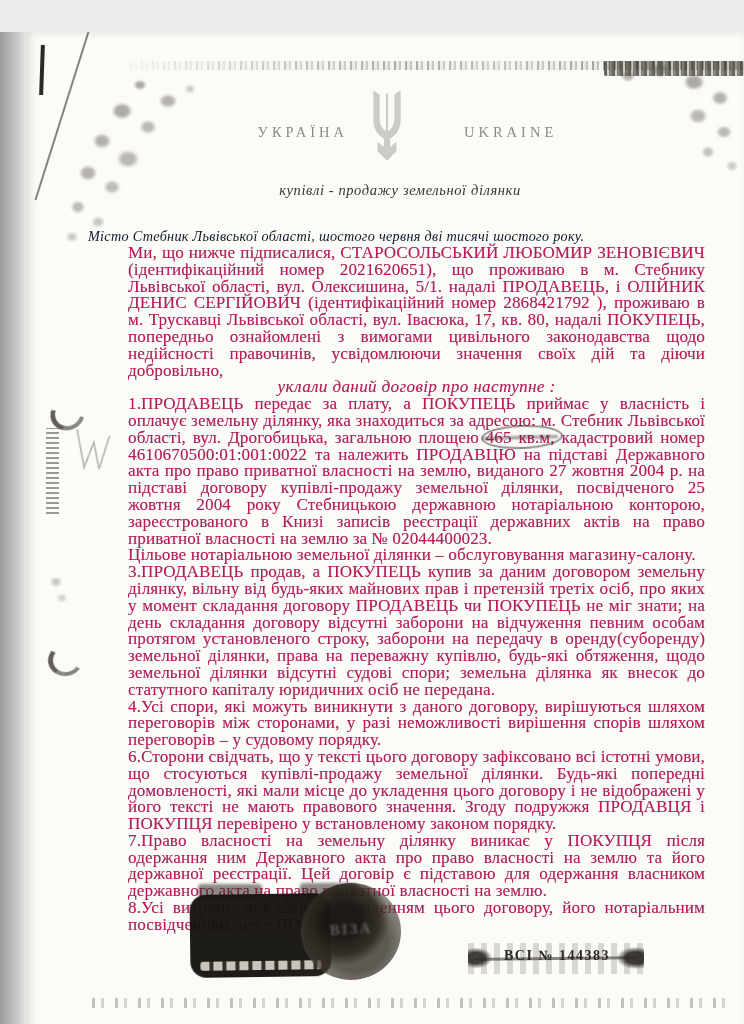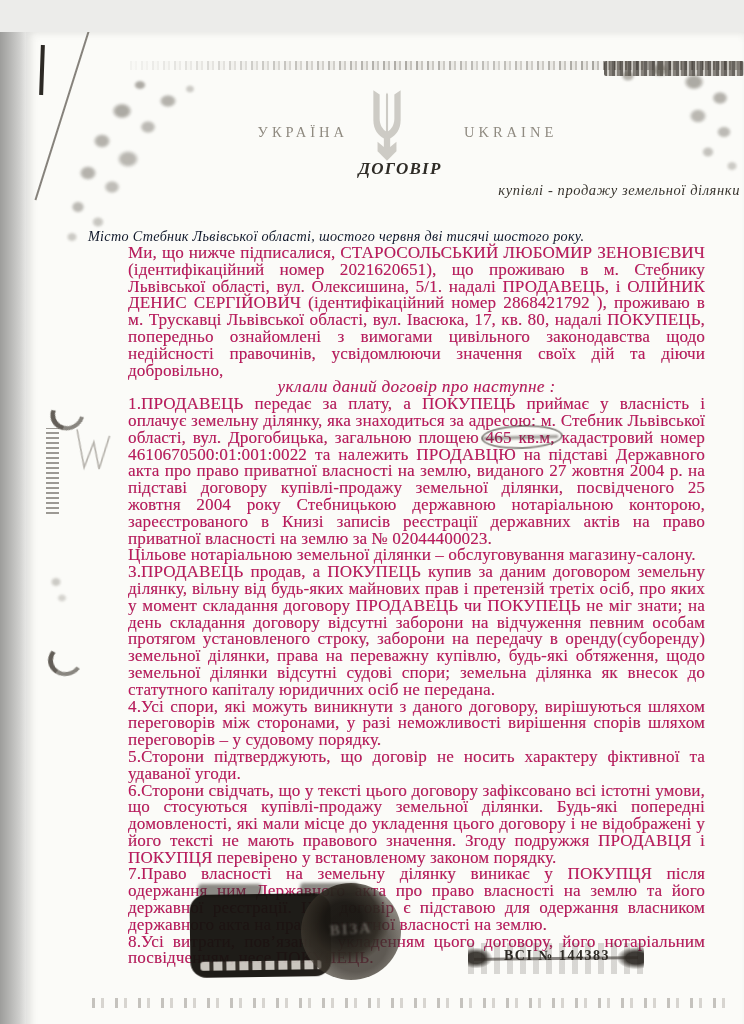--- a/index.html
+++ b/index.html
@@ -45,21 +45,21 @@
     radial-gradient(8px 7px at 12px 10px,rgba(95,90,80,.3) 40%,transparent 70%),
     radial-gradient(7px 6px at 18px 26px,rgba(95,90,80,.25) 40%,transparent 70%);}
   
   .country-line{position:absolute;top:92px;left:60px;width:680px;height:22px;
     color:#8f8a80;font-size:14.5px;letter-spacing:4px;filter:blur(.35px);}
   .country-uk{position:absolute;right:392px;top:0;}
   .country-en{position:absolute;left:404px;top:0;}
   .trident{position:absolute;left:366px;top:56px;width:42px;height:76px;filter:blur(.5px);opacity:.75;}
   .doc-title{position:absolute;top:127px;left:60px;width:680px;text-align:center;
     font-weight:bold;font-style:italic;font-size:17px;letter-spacing:1.2px;color:#2f2c27;}
-  .doc-subtitle{position:absolute;top:150px;left:60px;width:680px;text-align:right;
+  .doc-subtitle{position:absolute;top:150px;left:60px;width:680px;text-align:center;
     font-style:italic;font-size:14.5px;letter-spacing:.6px;color:#38342e;font-family:Liberation Serif, serif;}
   .place-date{position:absolute;left:88px;top:196px;width:620px;
     font-style:italic;font-size:14.2px;color:#0f172a;letter-spacing:.3px;}
   
   .text-col{position:absolute;left:128px;top:213px;width:577px;
     font-size:17px;line-height:16.8px;color:#be185d;text-align:justify;
     text-shadow:.3px .3px .4px rgba(60,54,46,.35);letter-spacing:.15px;}
   .text-col p{margin:0;}
   .preamble{margin:15px 0 12px;text-align:center;font-style:italic;letter-spacing:.4px;}
   .area-scribble{position:relative;white-space:nowrap;}
@@ -129,32 +129,30 @@
 
   <div class="country-line">
     <span class="country-uk">УКРАЇНА</span>
     <span class="country-en">UKRAINE</span>
   </div>
   <svg class="trident" viewBox="0 0 40 72">
     <path d="M7,2 V30 C7,40 12,45 17,48 L17,56 L11,51 V60 L20,69 L29,60 V51 L23,56 L23,48
              C28,45 33,40 33,30 V2 L27,6 V29 C27,35 24,39 21,41 V6 L20,4 L19,6 V41
              C16,39 13,35 13,29 V6 Z" fill="rgba(140,135,124,.55)"></path>
   </svg>
-  <div class="doc-title">ДОГОВІР</div>
   <div class="doc-subtitle">купівлі - продажу земельної ділянки</div>
   <div class="place-date">Місто Стебник Львівської області, шостого червня дві тисячі  шостого року.</div>
 
   <div class="text-col">
     <p>Ми, що нижче підписалися, СТАРОСОЛЬСЬКИЙ ЛЮБОМИР ЗЕНОВІЄВИЧ (ідентифікаційний номер 2021620651), що проживаю в м. Стебнику Львівської області, вул. Олексишина, 5/1. надалі ПРОДАВЕЦЬ, і ОЛІЙНИК ДЕНИС СЕРГІЙОВИЧ (ідентифікаційний номер 2868421792 ), проживаю в м. Трускавці Львівської області, вул. Івасюка, 17, кв. 80, надалі ПОКУПЕЦЬ, попередньо ознайомлені з вимогами цивільного законодавства щодо недійсності правочинів, усвідомлюючи значення своїх дій та діючи добровільно,</p>
     <p class="preamble">уклали даний договір про наступне :</p>
     <p><span>1.ПРОДАВЕЦЬ передає за плату, а ПОКУПЕЦЬ приймає у власність і оплачує земельну ділянку, яка знаходиться за адресою: м. Стебник Львівської області, вул. Дрогобицька, загальною площею </span><span class="area-scribble">465 кв.м,</span><span> кадастровий номер 4610670500:01:001:0022 та належить ПРОДАВЦЮ на підставі Державного акта про право приватної власності на землю, виданого 27 жовтня 2004 р. на підставі договору купівлі-продажу земельної ділянки, посвідченого 25 жовтня 2004 року Стебницькою державною нотаріальною конторою, зареєстрованого в Книзі записів реєстрації державних актів на право приватної власності на землю за № 02044400023.</span></p>
     <p>Цільове нотаріальною земельної ділянки – обслуговування магазину-салону.</p>
     <p>3.ПРОДАВЕЦЬ продав, а ПОКУПЕЦЬ купив за даним договором земельну ділянку, вільну від будь-яких майнових прав і претензій третіх осіб, про яких у момент складання договору ПРОДАВЕЦЬ чи ПОКУПЕЦЬ не міг знати; на день складання договору відсутні заборони на відчуження певним особам протягом установленого строку, заборони на передачу в оренду(суборенду) земельної ділянки, права на переважну купівлю, будь-які обтяження, щодо земельної ділянки відсутні судові спори; земельна ділянка як внесок до статутного капіталу юридичних осіб не передана.</p>
     <p>4.Усі спори, які можуть виникнути з даного договору, вирішуються шляхом переговорів між сторонами, у разі неможливості вирішення спорів шляхом переговорів – у судовому порядку.</p>
-    <p>5.Сторони підтверджують, що договір не носить характеру фіктивної та удаваної угоди.</p>
     <p>6.Сторони свідчать, що у тексті цього договору зафіксовано всі істотні умови, що стосуються  купівлі-продажу земельної ділянки. Будь-які попередні домовленості, які мали місце до укладення цього договору і не відображені у його тексті не мають правового значення. Згоду подружжя ПРОДАВЦЯ і ПОКУПЦЯ перевірено у встановленому законом порядку.</p>
     <p>7.Право власності на земельну ділянку виникає у ПОКУПЦЯ після одержання ним Державного акта про право власності на землю та його державної реєстрації. Цей договір є підставою для одержання власником державного акта на право приватної власності на землю.</p>
     <p>8.Усі витрати, пов’язані з укладенням цього договору, його нотаріальним посвідченням, несе ПОКУПЕЦЬ.</p>
   </div>
 
   <div class="text-smudge smudge-a"></div>
   <div class="text-smudge smudge-b"></div>
   <div class="stamp-rect"></div>
   <div class="stamp-round">
     <div class="stamp-round-text">ВІЗА</div>

